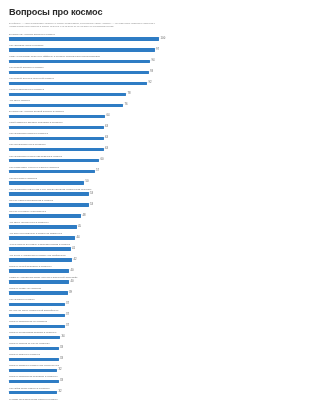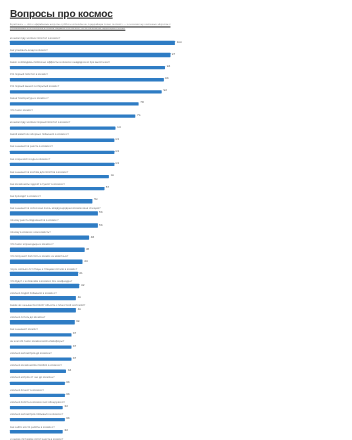--- a/index.html
+++ b/index.html
@@ -15,21 +15,20 @@
     color: #333333;
     -webkit-font-smoothing: antialiased;
   }
   #page {
     position: relative;
     width: 193px;
     height: 332px;
     background: #ffffff;
     box-sizing: border-box;
     padding: 7px 8px 16px 9px;
-    text-decoration: underline;
   }
   .title {
     font-size: 9.2px;
     font-weight: bold;
     color: #2b2b2b;
     letter-spacing: -0.15px;
     line-height: 11px;
     margin: 0 0 3.5px 0;
   }
   .subtitle {

